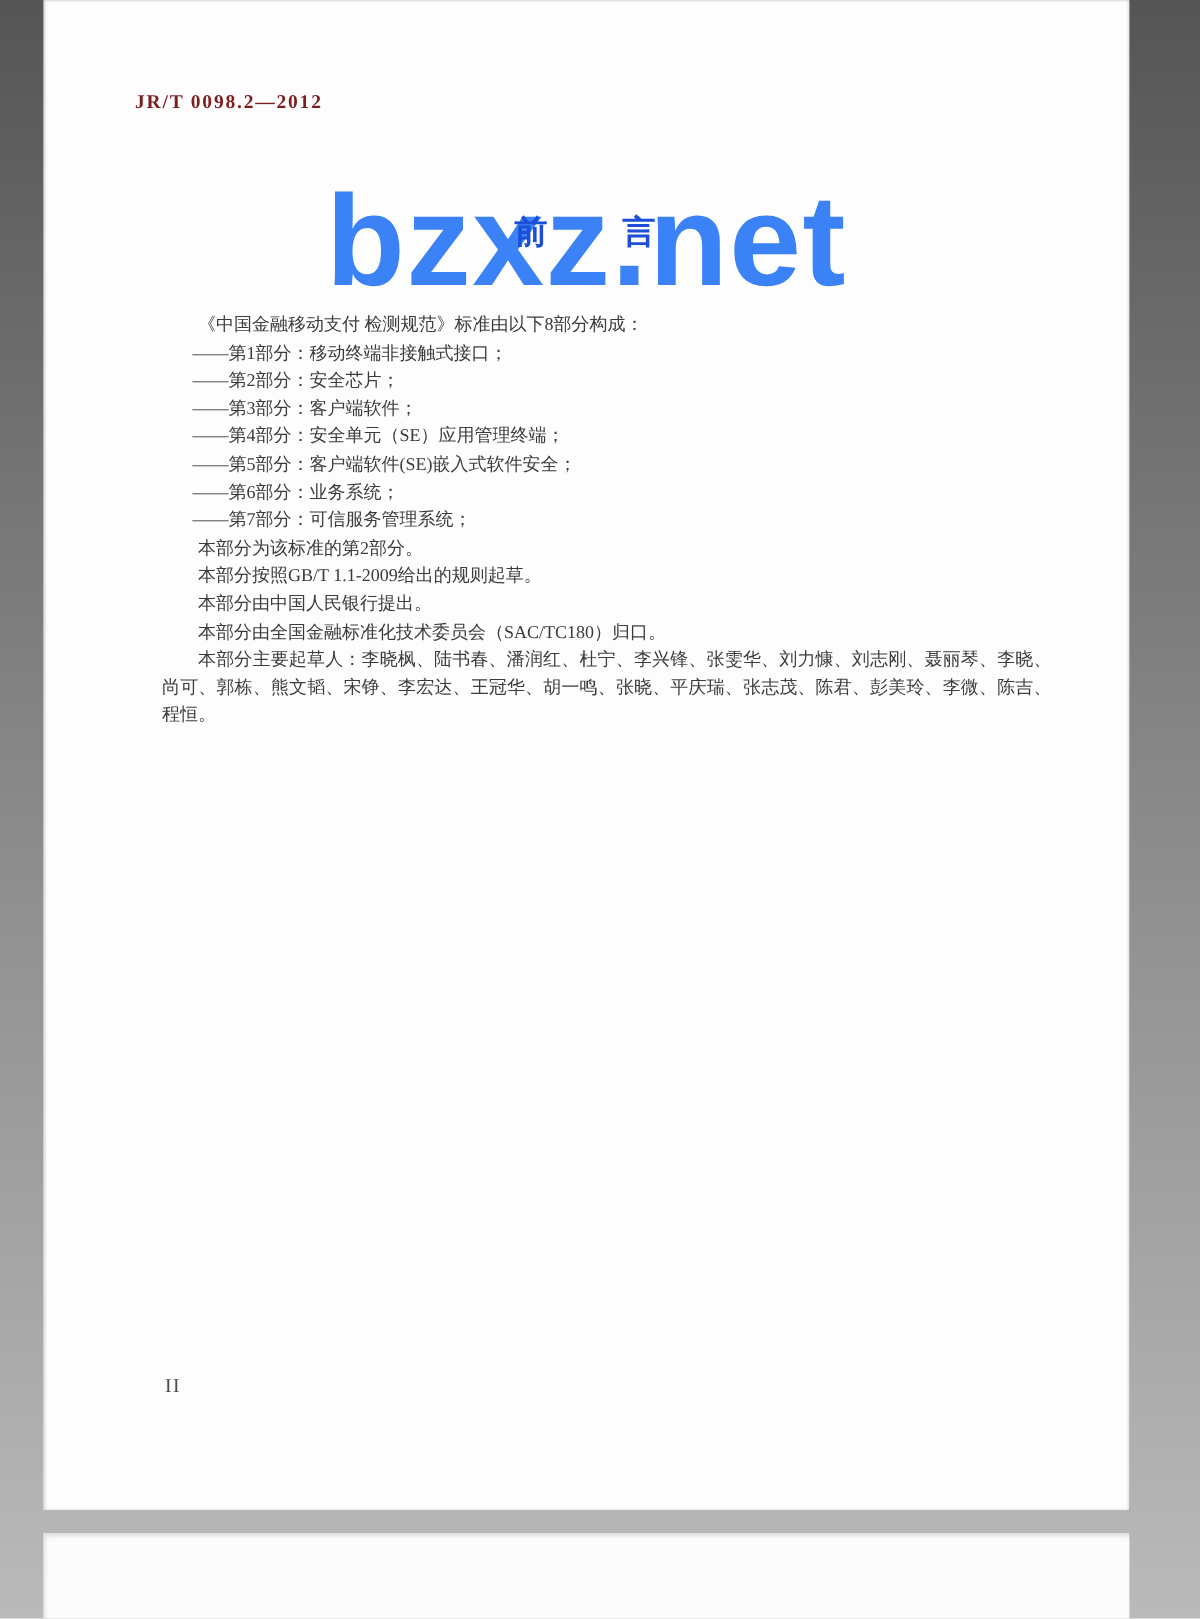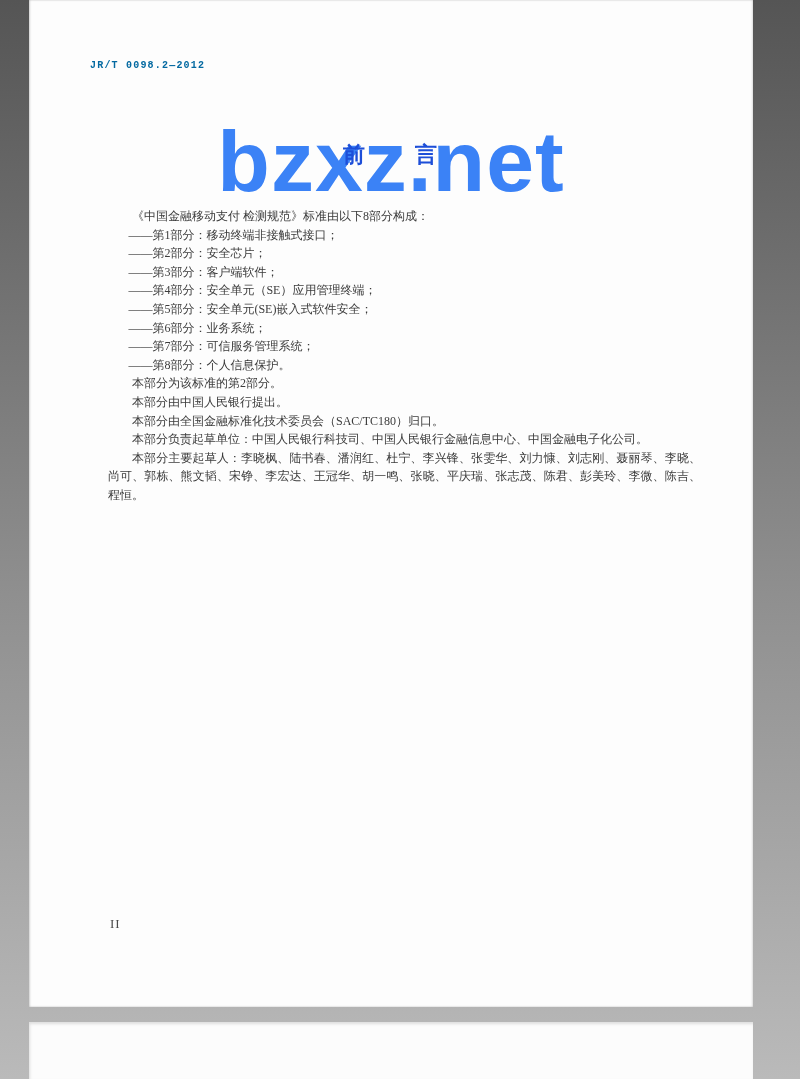--- a/index.html
+++ b/index.html
@@ -20,25 +20,25 @@
   .page-next {
     position:absolute;
     left:29px; top:1022px;
     width:724px; height:57px;
     background:#fcfcfc;
     box-shadow: inset 1px 2px 3px rgba(0,0,0,0.12);
   }
   .header-code {
     position:absolute;
     left:61px; top:60px;
-    font-family:Liberation Mono, monospace;
-    font-size:10px;
+    font-family:Liberation Serif, serif;
+    font-size:13px;
     font-weight:bold;
     letter-spacing:1.2px;
-    color:#0369a1;
+    color:#7f1d1d;
   }
   .watermark {
     position:absolute;
     left:50%; top:112px;
     transform:translateX(-50%);
     font-family:Liberation Sans, sans-serif;
     font-weight:bold;
     font-size:86px;
     letter-spacing:1px;
     color:#3b82f6;
@@ -93,28 +93,27 @@
   <div class="watermark">bzxz.net</div>
 
   <div class="doc-title">前　　言</div>
 
   <div class="body-text">
     <div class="indent">《中国金融移动支付 检测规范》标准由以下8部分构成：</div>
     <div class="part-line">——第1部分：移动终端非接触式接口；</div>
     <div class="part-line">——第2部分：安全芯片；</div>
     <div class="part-line">——第3部分：客户端软件；</div>
     <div class="part-line">——第4部分：安全单元（SE）应用管理终端；</div>
-    <div class="part-line">——第5部分：安全单元(SE)嵌入式软件安全；</div>
+    <div class="part-line">——第5部分：客户端软件(SE)嵌入式软件安全；</div>
     <div class="part-line">——第6部分：业务系统；</div>
     <div class="part-line">——第7部分：可信服务管理系统；</div>
-    <div class="part-line">——第8部分：个人信息保护。</div>
     <div class="indent">本部分为该标准的第2部分。</div>
+    <div class="indent">本部分按照GB/T 1.1-2009给出的规则起草。</div>
     <div class="indent">本部分由中国人民银行提出。</div>
     <div class="indent">本部分由全国金融标准化技术委员会（SAC/TC180）归口。</div>
-    <div class="indent">本部分负责起草单位：中国人民银行科技司、中国人民银行金融信息中心、中国金融电子化公司。</div>
     <div class="indent">本部分主要起草人：李晓枫、陆书春、潘润红、杜宁、李兴锋、张雯华、刘力慷、刘志刚、聂丽琴、李晓、尚可、郭栋、熊文韬、宋铮、李宏达、王冠华、胡一鸣、张晓、平庆瑞、张志茂、陈君、彭美玲、李微、陈吉、程恒。</div>
   </div>
 
   <div class="page-number">II</div>
 </div>
 
 <div class="separator"></div>
 
 <div class="page-next"></div>
 

